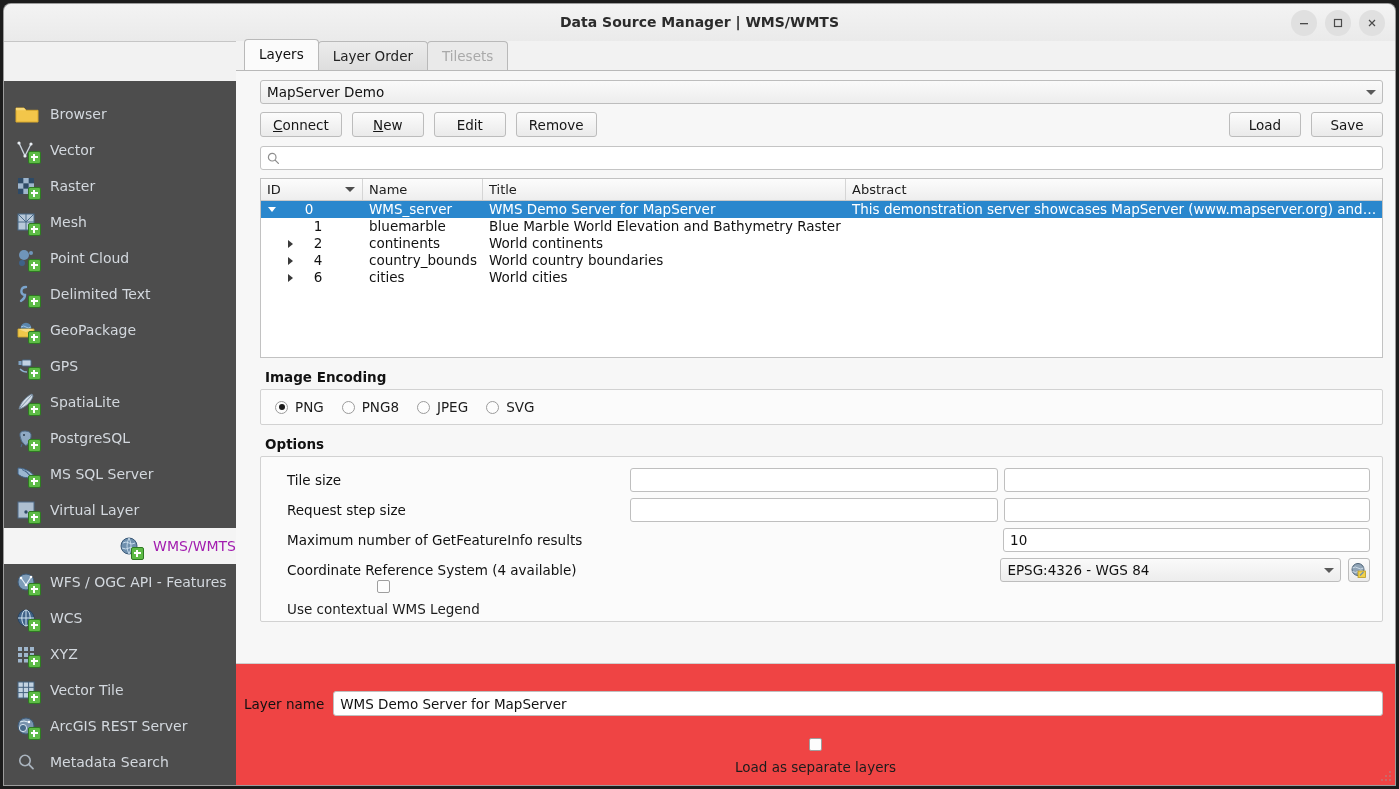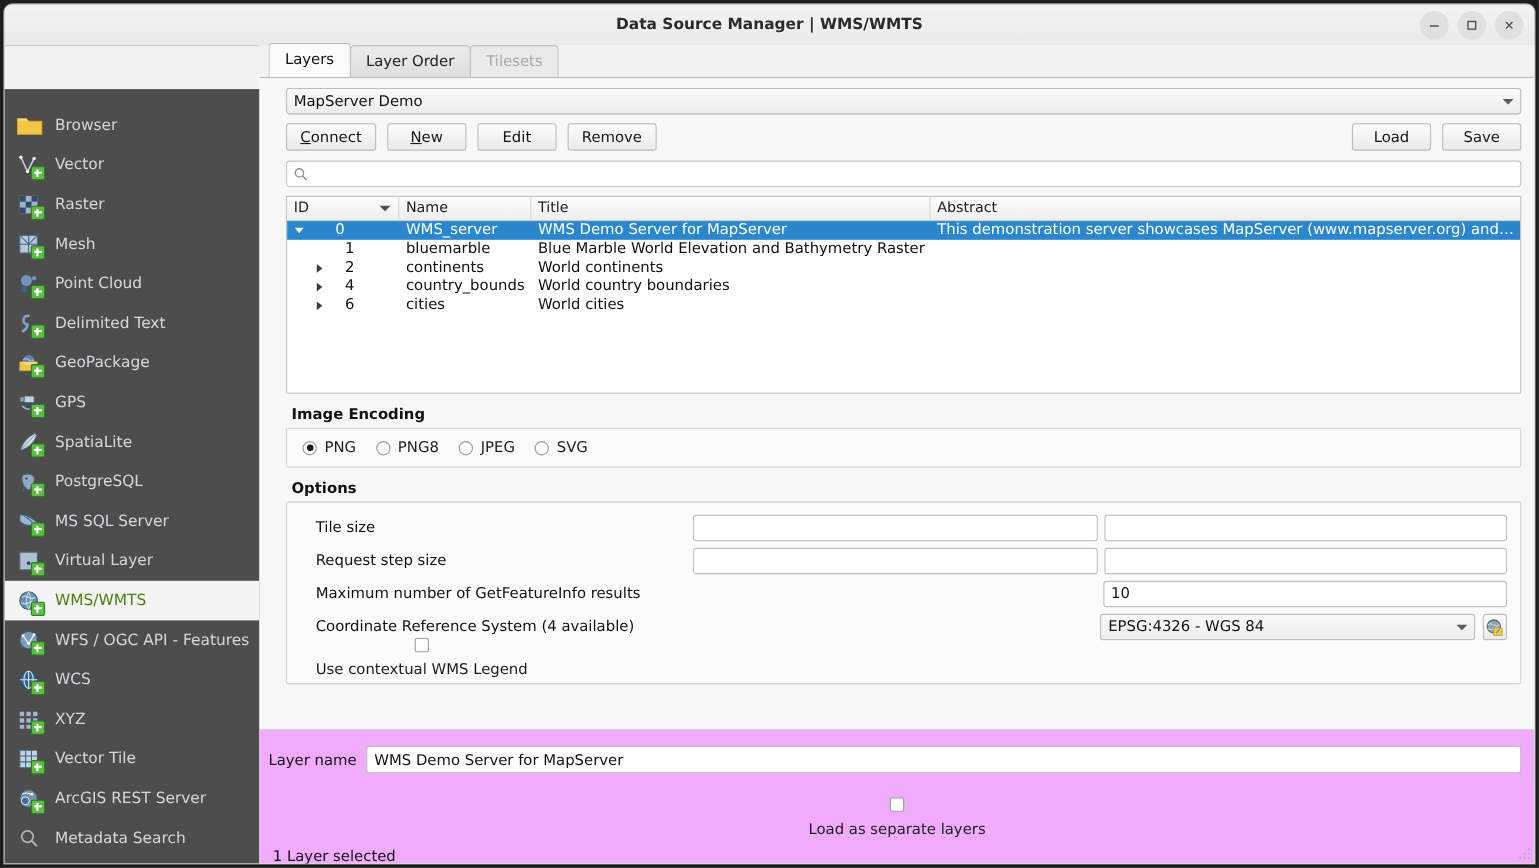--- a/index.html
+++ b/index.html
@@ -37,21 +37,21 @@
   .body{position:absolute;left:0;top:37px;right:0;bottom:0;display:flex;}
   
   .sidebar{
     width:232px;background:#4d4d4d;flex:none;overflow:hidden;
     padding-top:15px;box-sizing:border-box;margin-top:40px;
   }
   .side-item{
     display:flex;align-items:center;height:36px;padding-left:10px;
     color:#d3d8de;font-size:14px;gap:10px;cursor:default;
   }
-  .side-item.selected{background:#f4f4f4;color:#4d7c0f;}
+  .side-item.selected{background:#f4f4f4;color:#a21caf;justify-content:flex-end;}
   .side-item .ico{width:26px;height:26px;flex:none;position:relative;
     display:flex;align-items:center;justify-content:center;}
   .side-item .ico svg{display:block;}
   .plusbadge{
     position:absolute;right:-1px;bottom:-1px;width:11px;height:11px;
     background:#5dbb46;border:1px solid #2e7a22;border-radius:2px;
   }
   .plusbadge:before,.plusbadge:after{
     content:"";position:absolute;background:#fff;
   }
@@ -153,21 +153,21 @@
     cursor:default;box-sizing:border-box;
   }
   .checkbox{display:flex;align-items:center;gap:8px;font-size:13.5px;cursor:default;flex-direction:column;}
   .checkbox .box{
     width:13px;height:13px;border:1px solid #9e9e9e;background:#fdfdfd;border-radius:2px;
     box-sizing:border-box;
   }
   
   .bottom{
     position:absolute;left:0;right:0;bottom:0;height:122px;
-    background:#f0abfc;border-top:1px solid #cfcfcf;padding:14px 12px 0 8px;box-sizing:border-box;
+    background:#ef4444;border-top:1px solid #cfcfcf;padding:27px 12px 0 8px;box-sizing:border-box;
   }
   .lnrow{display:flex;align-items:center;gap:9px;}
   .lnrow .lbl{font-size:13.5px;color:#111;}
   .statustxt{font-size:13.5px;color:#111;margin-top:9px;padding-left:4px;}
   .btmbtns{display:flex;align-items:center;margin-top:7px;}
   .icon-circle{width:15px;height:15px;border-radius:50%;display:flex;align-items:center;
     justify-content:center;color:#fff;font-size:11px;font-weight:bold;line-height:1;flex:none;}
   .resize-grip{position:absolute;right:3px;bottom:3px;width:12px;height:12px;opacity:.55;}
 </style>
 </head>

